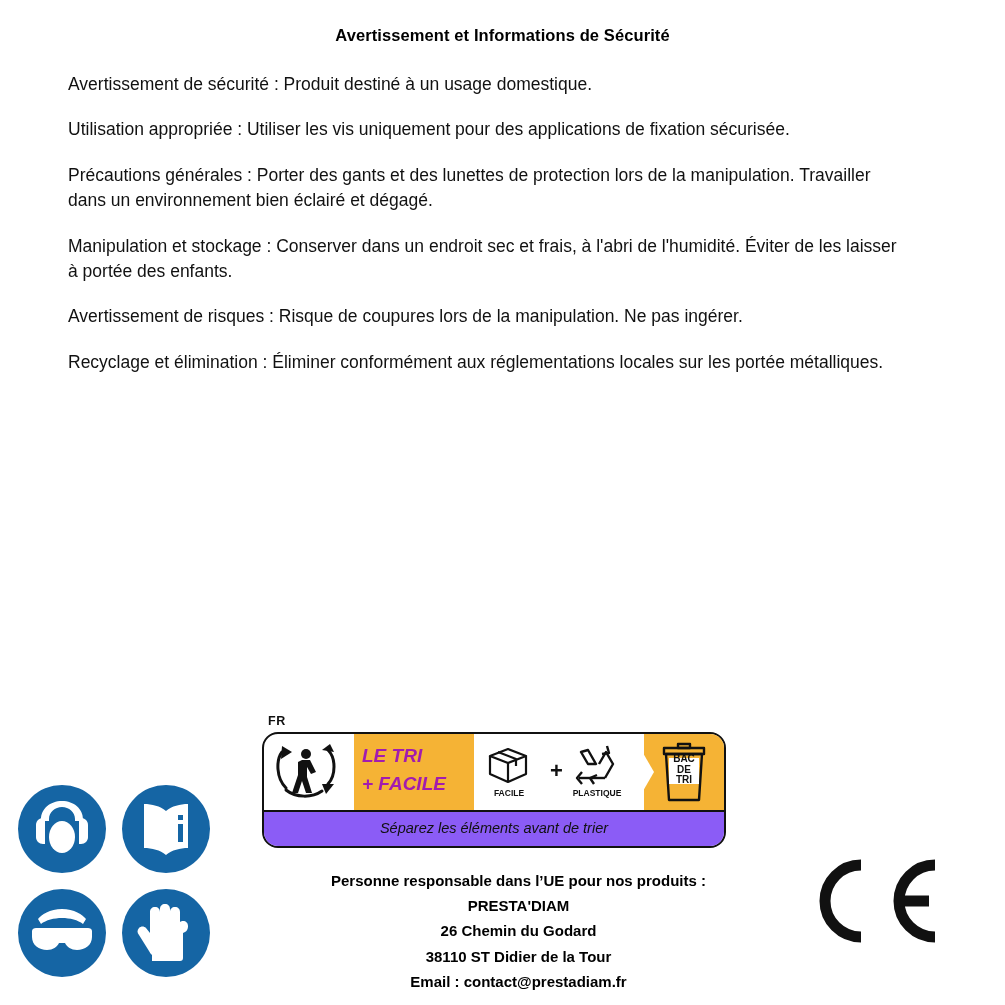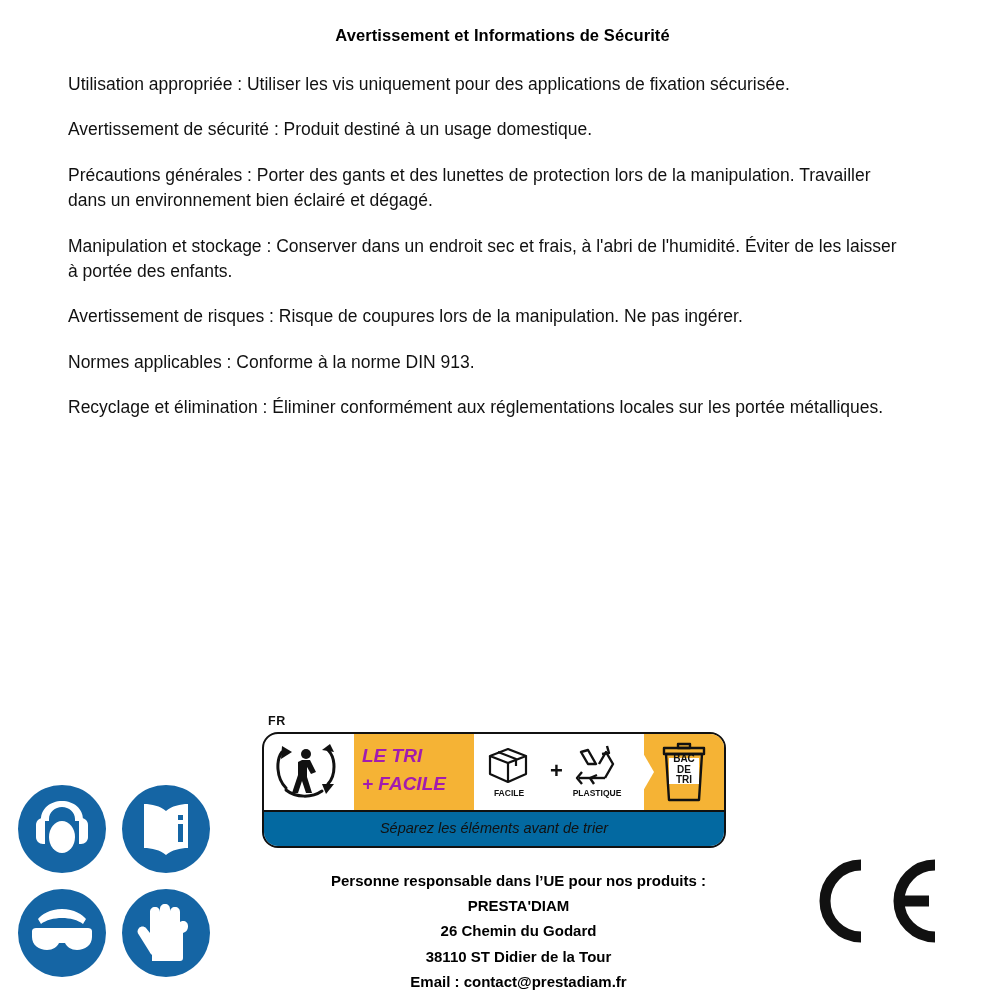--- a/index.html
+++ b/index.html
@@ -183,21 +183,21 @@
     line-height: 1.05;
     color: #111;
     z-index: 3;
   }
   .tri-bottom {
     position: absolute;
     left: 0;
     top: 76px;
     width: 100%;
     height: 34px;
-    background: #0369a1;
+    background: #8b5cf6;
     border-top: 2.5px solid #111;
     text-align: center;
     font-size: 14.5px;
     font-style: italic;
     color: #111;
     line-height: 32px;
   }
 
   
   .resp {
@@ -223,26 +223,25 @@
   }
 </style>
 </head>
 <body>
 
 <div class="page">
 
   <div class="doc-title">Avertissement et Informations de Sécurité</div>
 
   <div class="body-block">
+    <p class="para">Avertissement de sécurité : Produit destiné à un usage domestique.</p>
     <p class="para">Utilisation appropriée : Utiliser les vis uniquement pour des applications de fixation sécurisée.</p>
-    <p class="para">Avertissement de sécurité : Produit destiné à un usage domestique.</p>
     <p class="para">Précautions générales : Porter des gants et des lunettes de protection lors de la manipulation. Travailler dans un environnement bien éclairé et dégagé.</p>
     <p class="para">Manipulation et stockage : Conserver dans un endroit sec et frais, à l'abri de l'humidité. Éviter de les laisser à portée des enfants.</p>
     <p class="para">Avertissement de risques : Risque de coupures lors de la manipulation. Ne pas ingérer.</p>
-    <p class="para">Normes applicables : Conforme à la norme DIN 913.</p>
     <p class="para">Recyclage et élimination : Éliminer conformément aux réglementations locales sur les portée métalliques.</p>
   </div>
 
   <div class="picto-cluster">
 
     <div class="picto p1">
       <svg width="88" height="88" viewBox="0 0 88 88" aria-hidden="true">
         <g fill="#ffffff">
           <path d="M18 40c0-4 3-7 7-7h2v26h-2c-4 0-7-3-7-7z"></path>
           <path d="M70 40c0-4-3-7-7-7h-2v26h2c4 0 7-3 7-7z"></path>

